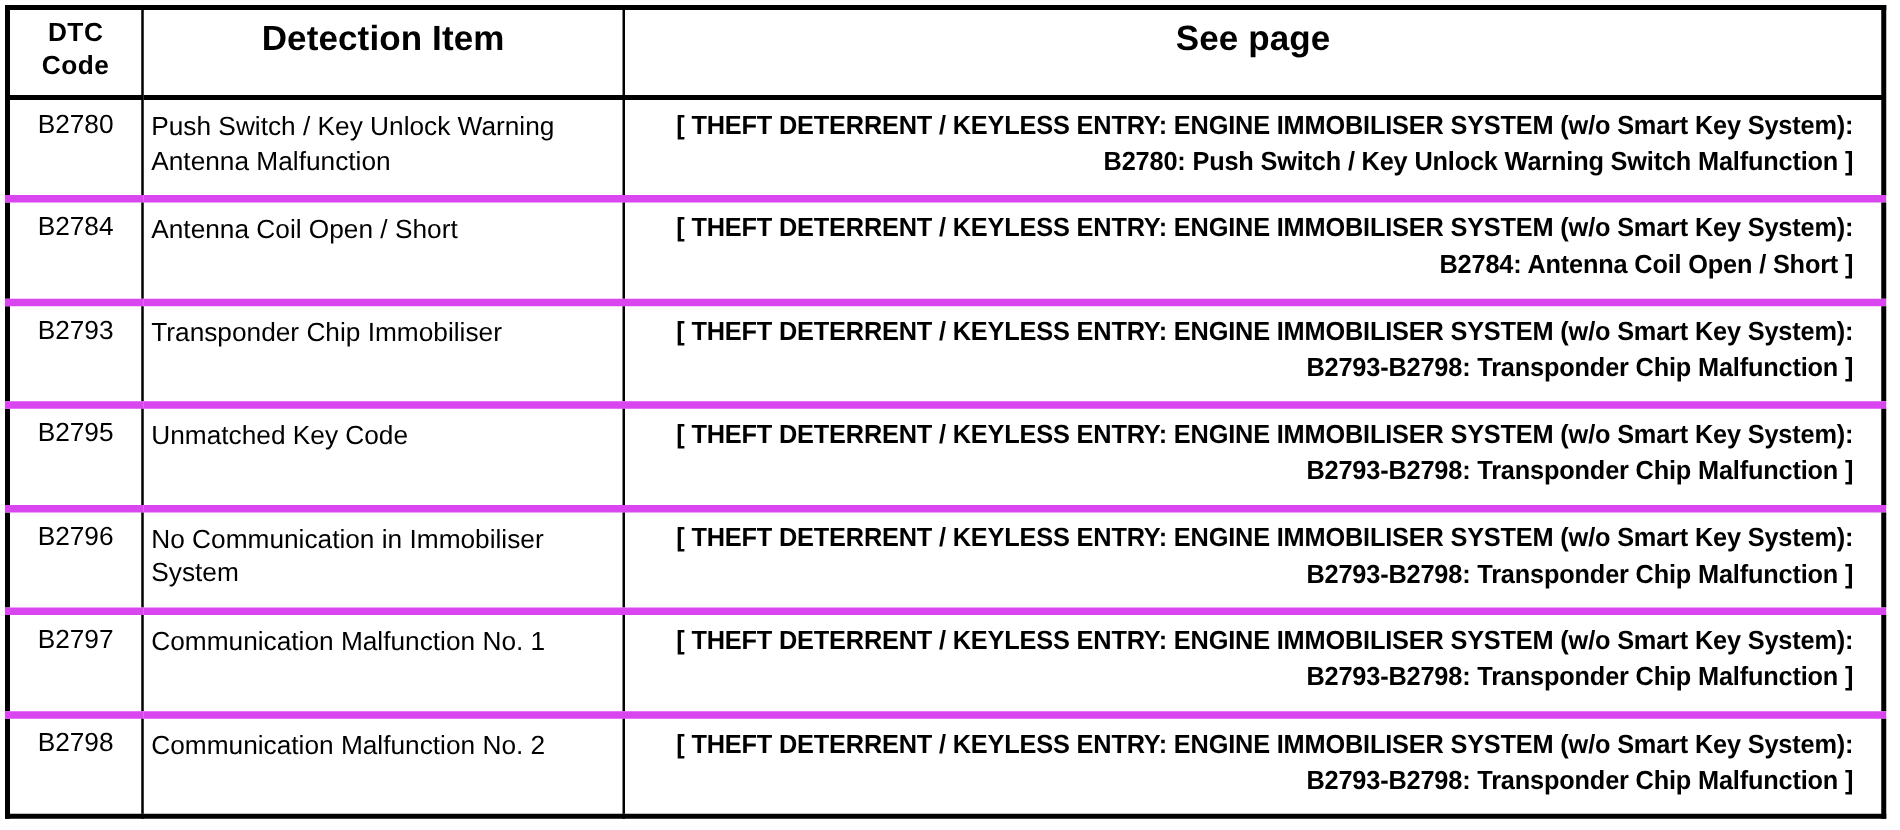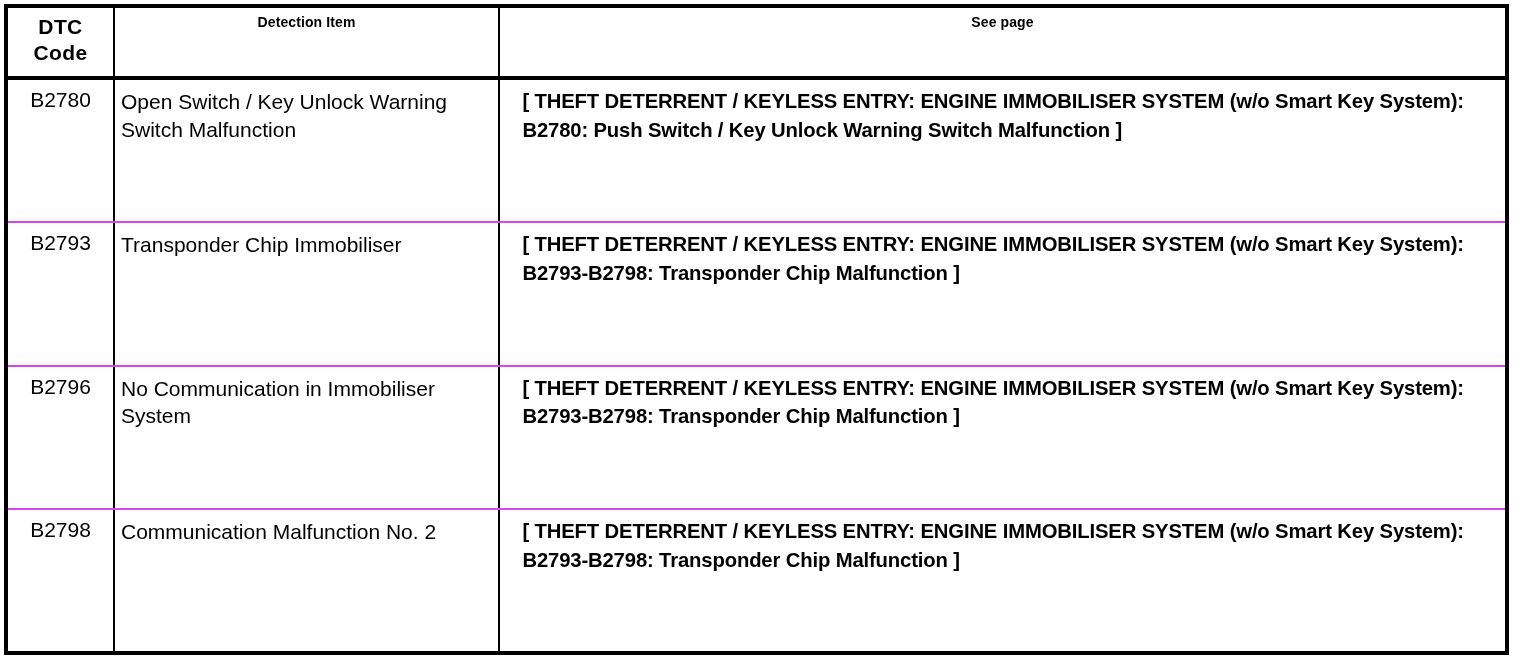--- a/index.html
+++ b/index.html
@@ -44,34 +44,34 @@
     border-bottom: 4px solid #000000;
     vertical-align: top;
     padding: 6px 4px 4px 4px;
     height: 72px;
     box-sizing: border-box;
     background: #ffffff;
   }
   thead th:last-child { border-right: none; }
 
   .hdr-text {
-    font-size: 14px;
+    font-size: 28px;
     font-weight: bold;
     text-align: center;
     line-height: 1.22;
     letter-spacing: 0.1px;
   }
   .hdr-text.dtc {
     font-size: 21px;
     letter-spacing: 0.4px;
   }
 
   tbody td {
     border-right: 2px solid #000000;
-    border-bottom: 2px solid #d946ef;
+    border-bottom: 6px solid #d946ef;
     vertical-align: top;
     box-sizing: border-box;
     height: 72px;
     background: #ffffff;
   }
   tbody td:last-child { border-right: none; }
   tbody tr:last-child td { border-bottom: none; }
 
   .cell-code {
     text-align: center;
@@ -84,21 +84,21 @@
 
   .cell-item {
     text-align: left;
     font-size: 21px;
     font-weight: normal;
     padding: 8px 3px 2px 6px;
     line-height: 1.32;
   }
 
   .cell-page {
-    text-align: left;
+    text-align: right;
     padding: 7px 5px 2px 5px;
   }
 
   .page-ref {
     font-size: 21px;
     font-weight: bold;
     line-height: 1.38;
     letter-spacing: -0.15px;
     transform: scaleX(0.965);
     transform-origin: center top;
@@ -128,45 +128,66 @@
         <th>
           <div class="hdr-text">See page</div>
         </th>
       </tr>
     </thead>
 
     <tbody>
 
       <tr>
         <td class="cell-code">B2780</td>
-        <td class="cell-item">Open Switch / Key Unlock Warning Switch Malfunction</td>
+        <td class="cell-item">Push Switch / Key Unlock Warning Antenna Malfunction</td>
         <td class="cell-page">
             <span class="page-ref">[ THEFT DETERRENT / KEYLESS ENTRY: ENGINE IMMOBILISER SYSTEM (w/o Smart Key System): B2780: Push Switch / Key Unlock Warning Switch Malfunction ]</span>
           </td>
       </tr>
 
+      <tr>
+        <td class="cell-code">B2784</td>
+        <td class="cell-item">Antenna Coil Open / Short</td>
+        <td class="cell-page">
+            <span class="page-ref">[ THEFT DETERRENT / KEYLESS ENTRY: ENGINE IMMOBILISER SYSTEM (w/o Smart Key System): B2784: Antenna Coil Open / Short ]</span>
+          </td>
+      </tr>
 
       <tr>
         <td class="cell-code">B2793</td>
         <td class="cell-item">Transponder Chip Immobiliser</td>
         <td class="cell-page">
             <span class="page-ref">[ THEFT DETERRENT / KEYLESS ENTRY: ENGINE IMMOBILISER SYSTEM (w/o Smart Key System): B2793-B2798: Transponder Chip Malfunction ]</span>
           </td>
       </tr>
 
 
+      <tr>
+        <td class="cell-code">B2795</td>
+        <td class="cell-item">Unmatched Key Code</td>
+        <td class="cell-page">
+            <span class="page-ref">[ THEFT DETERRENT / KEYLESS ENTRY: ENGINE IMMOBILISER SYSTEM (w/o Smart Key System): B2793-B2798: Transponder Chip Malfunction ]</span>
+          </td>
+      </tr>
 
       <tr>
         <td class="cell-code">B2796</td>
         <td class="cell-item">No Communication in Immobiliser System</td>
         <td class="cell-page">
             <span class="page-ref">[ THEFT DETERRENT / KEYLESS ENTRY: ENGINE IMMOBILISER SYSTEM (w/o Smart Key System): B2793-B2798: Transponder Chip Malfunction ]</span>
           </td>
       </tr>
 
+      <tr>
+        <td class="cell-code">B2797</td>
+        <td class="cell-item">Communication Malfunction No. 1</td>
+        <td class="cell-page">
+            <span class="page-ref">[ THEFT DETERRENT / KEYLESS ENTRY: ENGINE IMMOBILISER SYSTEM (w/o Smart Key System): B2793-B2798: Transponder Chip Malfunction ]</span>
+          </td>
+      </tr>
 
       <tr>
         <td class="cell-code">B2798</td>
         <td class="cell-item">Communication Malfunction No. 2</td>
         <td class="cell-page">
             <span class="page-ref">[ THEFT DETERRENT / KEYLESS ENTRY: ENGINE IMMOBILISER SYSTEM (w/o Smart Key System): B2793-B2798: Transponder Chip Malfunction ]</span>
           </td>
       </tr>
 
     </tbody>

